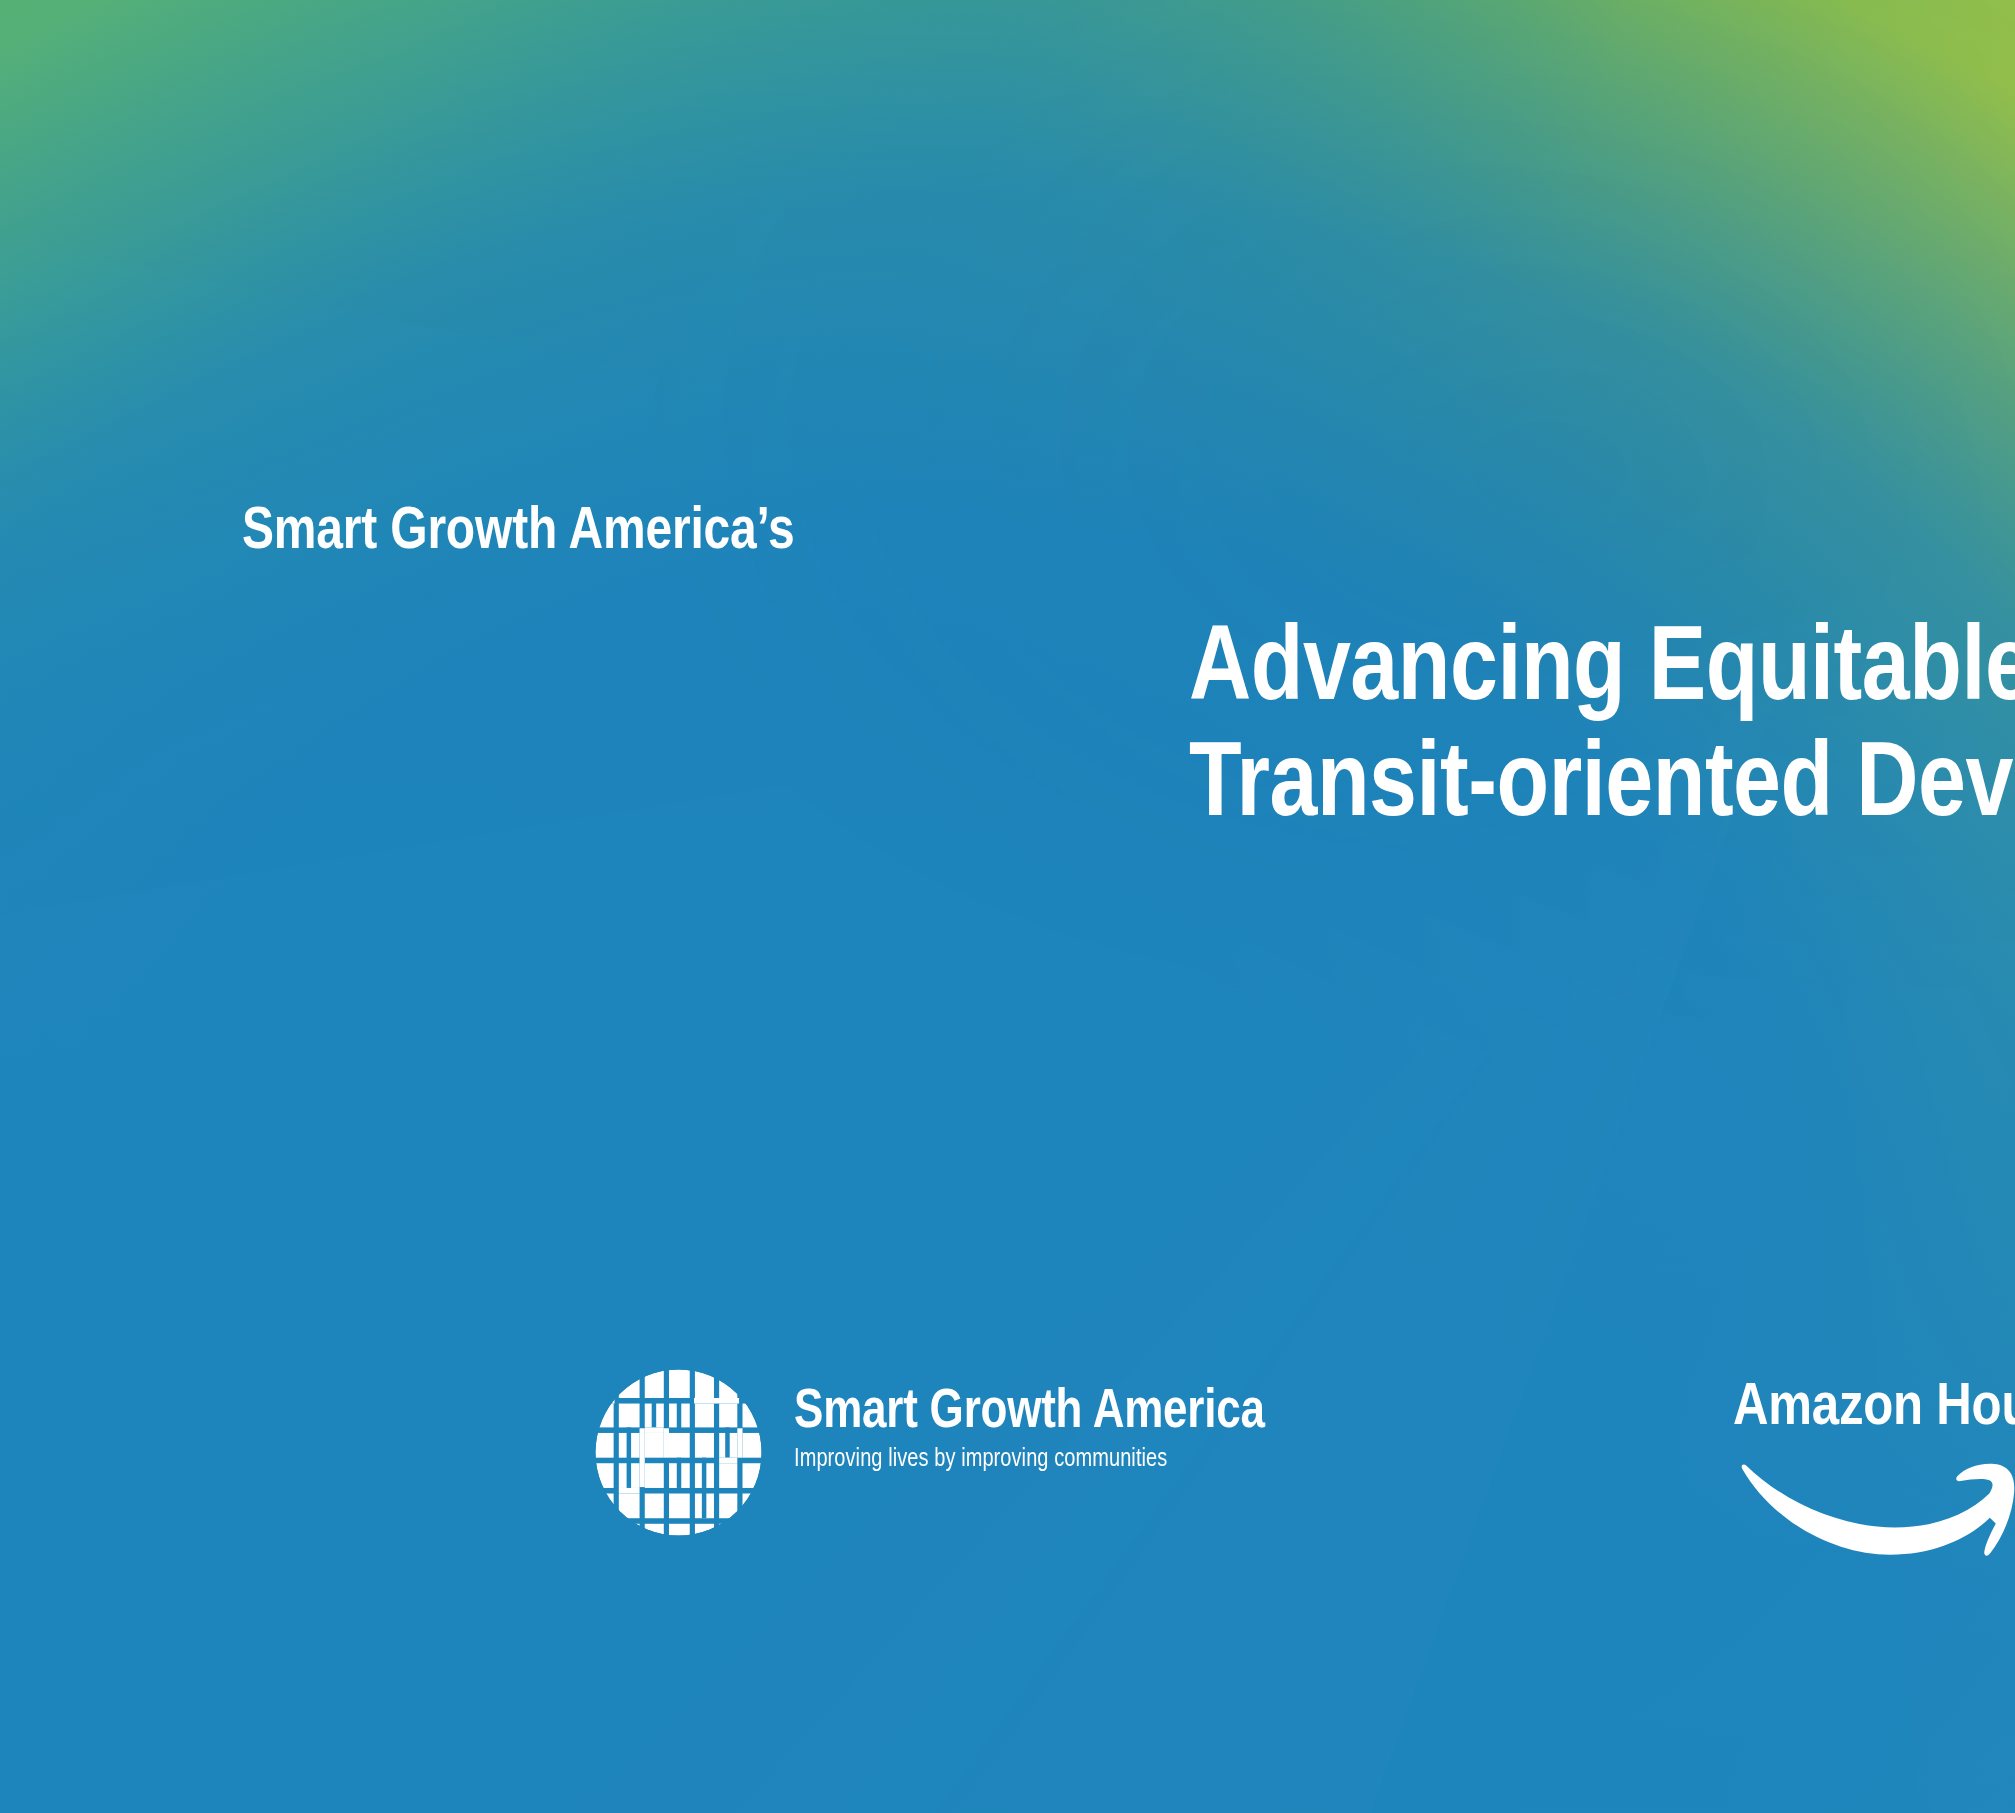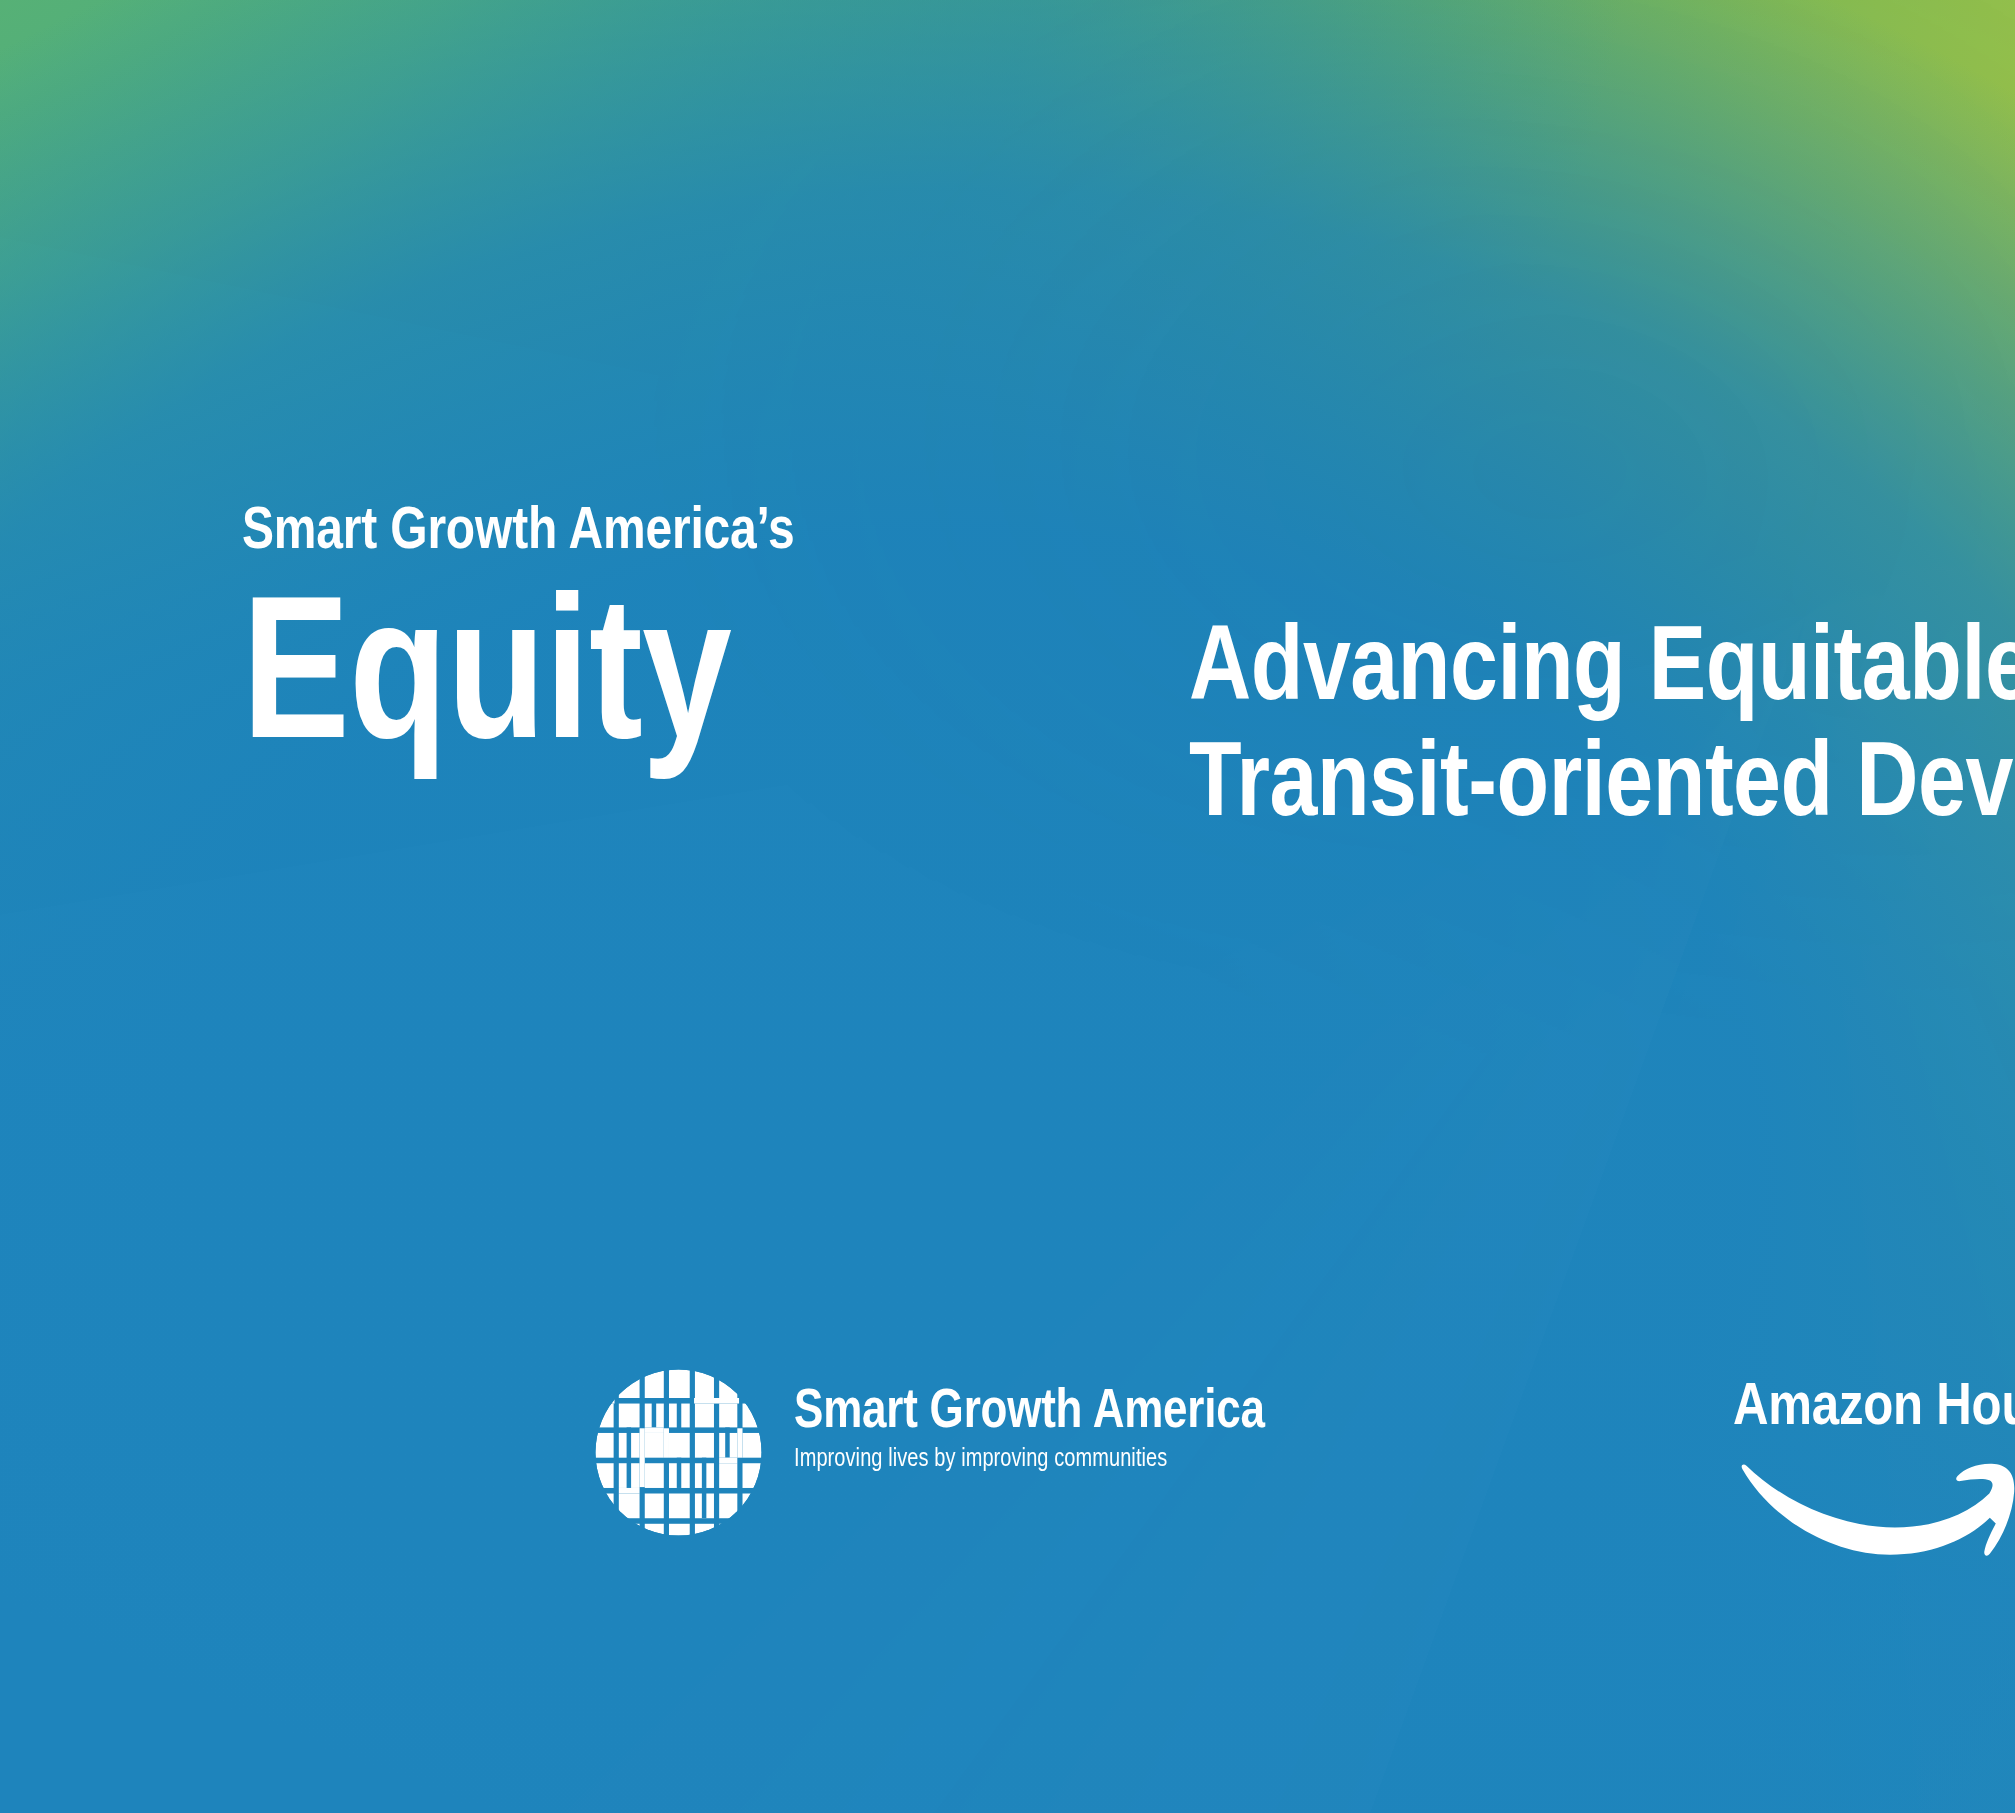--- a/index.html
+++ b/index.html
@@ -95,23 +95,20 @@
 
   <div class="bg-layer" id="bg-base"></div>
   <div class="bg-layer" id="bg-green-tl"></div>
   <div class="bg-layer" id="bg-green-br"></div>
   <div class="bg-layer" id="bg-blue-core"></div>
   <div class="bg-layer" id="bg-texture"></div>
 
   <div id="left-lockup">
     <div id="eyebrow">
       <span class="cond">Smart Growth America’s</span>
-    </div>
-    <div id="equity-word">
-      <span class="cond">Equity</span>
     </div>
   </div>
 
   <div id="headline">
     <div class="hl-line">
       <span class="cond">Advancing Equitable</span>
     </div>
     <div class="hl-line">
       <span class="cond">Transit-oriented Development</span>
     </div>

